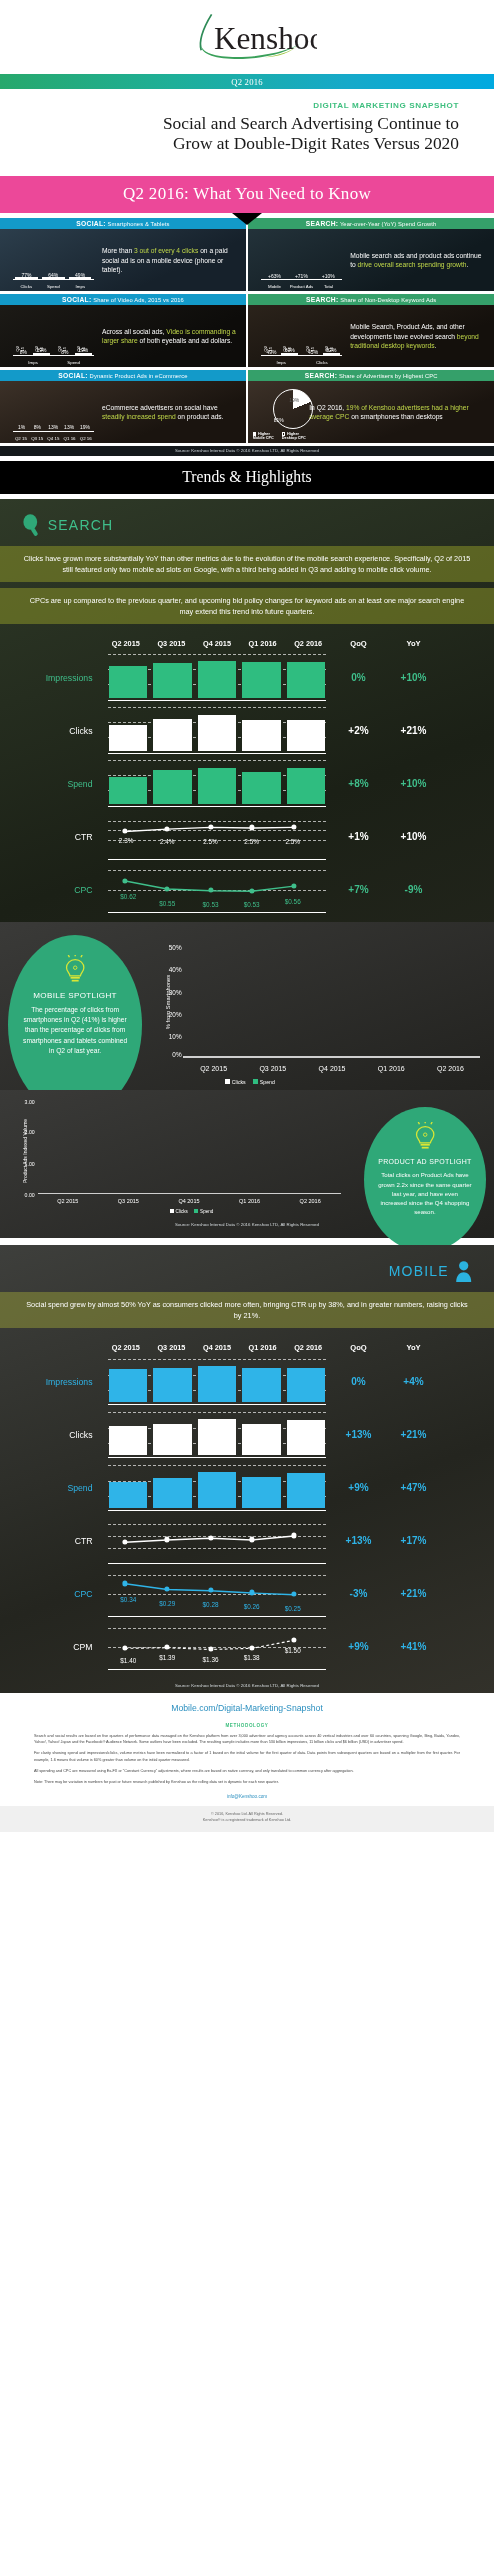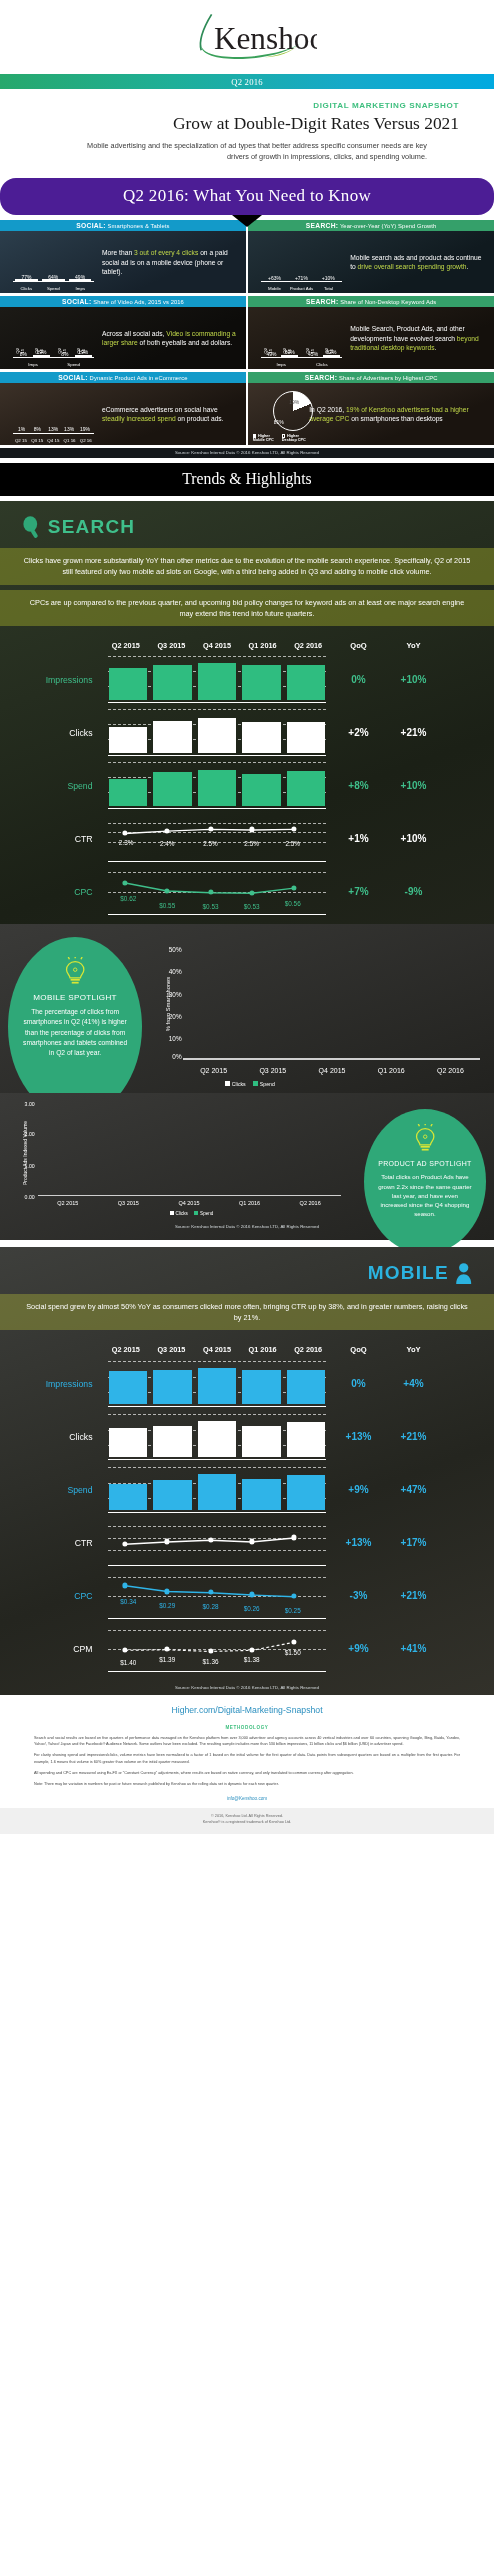--- a/index.html
+++ b/index.html
@@ -24,21 +24,21 @@
   
   .title-block { padding:11.6px 35px 15px; text-align:right; background:#fff; }
   .kicker { color:#3fbf7f; font-size:8.1px; letter-spacing:0.6px; font-weight:bold; margin-bottom:4.6px; }
   .headline {
     font-family:"Liberation Serif", serif; font-size:17.4px; line-height:1.14;
     color:#1a1a1a; margin-bottom:7px; font-weight:normal;
   }
   .subhead { font-size:7.3px; line-height:1.5; color:#3a3a3a; max-width:360px; margin:0 auto; }
 
   
-  .banner { background:#4c1d95; text-align:center; padding:8.1px 0 9.3px; position:relative;border-radius:16px; }
+  .banner { background:#ec4899; text-align:center; padding:8.1px 0 9.3px; position:relative; }
   .banner h2 { color:#fff; font-family:"Liberation Serif", serif; font-weight:normal; font-size:17px; letter-spacing:0.3px; }
   .banner .notch {
     position:absolute; left:50%; bottom:-11.6px; transform:translateX(-50%);
     width:0; height:0; border-left:15px solid transparent; border-right:15px solid transparent;
     border-top:12.2px solid #000; z-index:5;
   }
   .gap { height:4.6px; background:#fff; }
 
   
   .facts { display:flex; gap:2.3px; padding:0; background:#fff; }
@@ -91,21 +91,21 @@
   .sw.open { background:transparent; border:0.6px solid #fff; }
 
   .source { background:#14181b; color:#cfd6da; font-size:4.4px; text-align:center; padding:2.9px 0; }
 
   
   .trend-banner { background:#000; text-align:center; padding:7px 0 8.1px; position:relative; }
   .trend-banner h2 { color:#fff; font-family:"Liberation Serif", serif; font-weight:normal; font-size:15.7px; }
 
   .search-sec { background:linear-gradient(160deg,#2f3a28 0%,#1b2016 45%,#2a2a22 100%); position:relative; }
   .sec-head { display:flex; align-items:center; gap:5.8px; padding:15px 0 9.3px 22px; }
-  .sec-head .label { font-size:19px; letter-spacing:1.2px; font-weight:bold;text-align:center; }
+  .sec-head .label { font-size:14px; letter-spacing:1.2px; font-weight:normal;text-align:center; }
   .search-sec .label { color:#3fbf8b; }
   .social-sec .label { color:#2bb3e0; }
   .mag { width:20px; height:23px; position:relative; }
 
   .statement {
     background:rgba(142,152,40,.52); color:#fff; text-align:center;
     font-size:7.3px; line-height:1.55; padding:7px 23px; margin-bottom:5.2px;
   }
   .social-sec .statement { background:rgba(150,155,55,.50); }
 
@@ -219,23 +219,23 @@
       </svg>
     </div>
   </div>
   <div class="brandbar">
     <span>Q2 2016</span>
   </div>
 
   <div class="title-block">
     <div class="kicker">DIGITAL MARKETING SNAPSHOT</div>
     <div class="headline">
-      <div>Grow at Double-Digit Rates Versus 2021</div>
-    </div>
-    <div class="subhead">Mobile advertising and the specialization of ad types that better address specific consumer needs are key drivers of growth in impressions, clicks, and spending volume.</div>
+      <div>Social and Search Advertising Continue to</div>
+      <div>Grow at Double-Digit Rates Versus 2020</div>
+    </div>
   </div>
 
   <div class="banner">
     <h2>Q2 2016: What You Need to Know</h2>
     <div class="notch"></div>
   </div>
   <div class="gap"></div>
 
   <div class="facts">
 
@@ -899,21 +899,21 @@
           <div class="baseline"></div>
         </div>
         <div class="mqoq b2">+9%</div>
         <div class="myoy b2">+41%</div>
       </div>
     </div>
     <div class="srcline">Source: Kenshoo Internal Data © 2016 Kenshoo LTD, All Rights Reserved</div>
   </div>
 
   <div class="cta">
-    <a href="#">Higher.com/Digital-Marketing-Snapshot</a>
+    <a href="#">Mobile.com/Digital-Marketing-Snapshot</a>
   </div>
   <div class="method">
     <h4>METHODOLOGY</h4>
     <p>Search and social results are based on five quarters of performance data managed on the Kenshoo platform from over 3,000 advertiser and agency accounts across 40 vertical industries and over 60 countries, spanning Google, Bing, Baidu, Yandex, Yahoo!, Yahoo! Japan and the Facebook® Audience Network. Some outliers have been excluded. The resulting sample includes more than 530 billion impressions, 11 billion clicks and $6 billion (USD) in advertiser spend.</p>
     <p>For clarity showing spend and impressions/clicks, volume metrics have been normalized to a factor of 1 based on the initial volume for the first quarter of data. Data points from subsequent quarters are based on a multiplier from the first quarter. For example, 1.6 means that volume is 60% greater than volume on the initial quarter measured.</p>
     <p>All spending and CPC are measured using Ex-FX or "Constant Currency" adjustments, where results are based on native currency, and only translated to common currency after aggregation.</p>
     <p>Note: There may be variation in numbers for past or future research published by Kenshoo as the rolling data set is dynamic for each new quarter.</p>
     <div class="mail">
       <a href="#">info@Kenshoo.com</a>
     </div>

